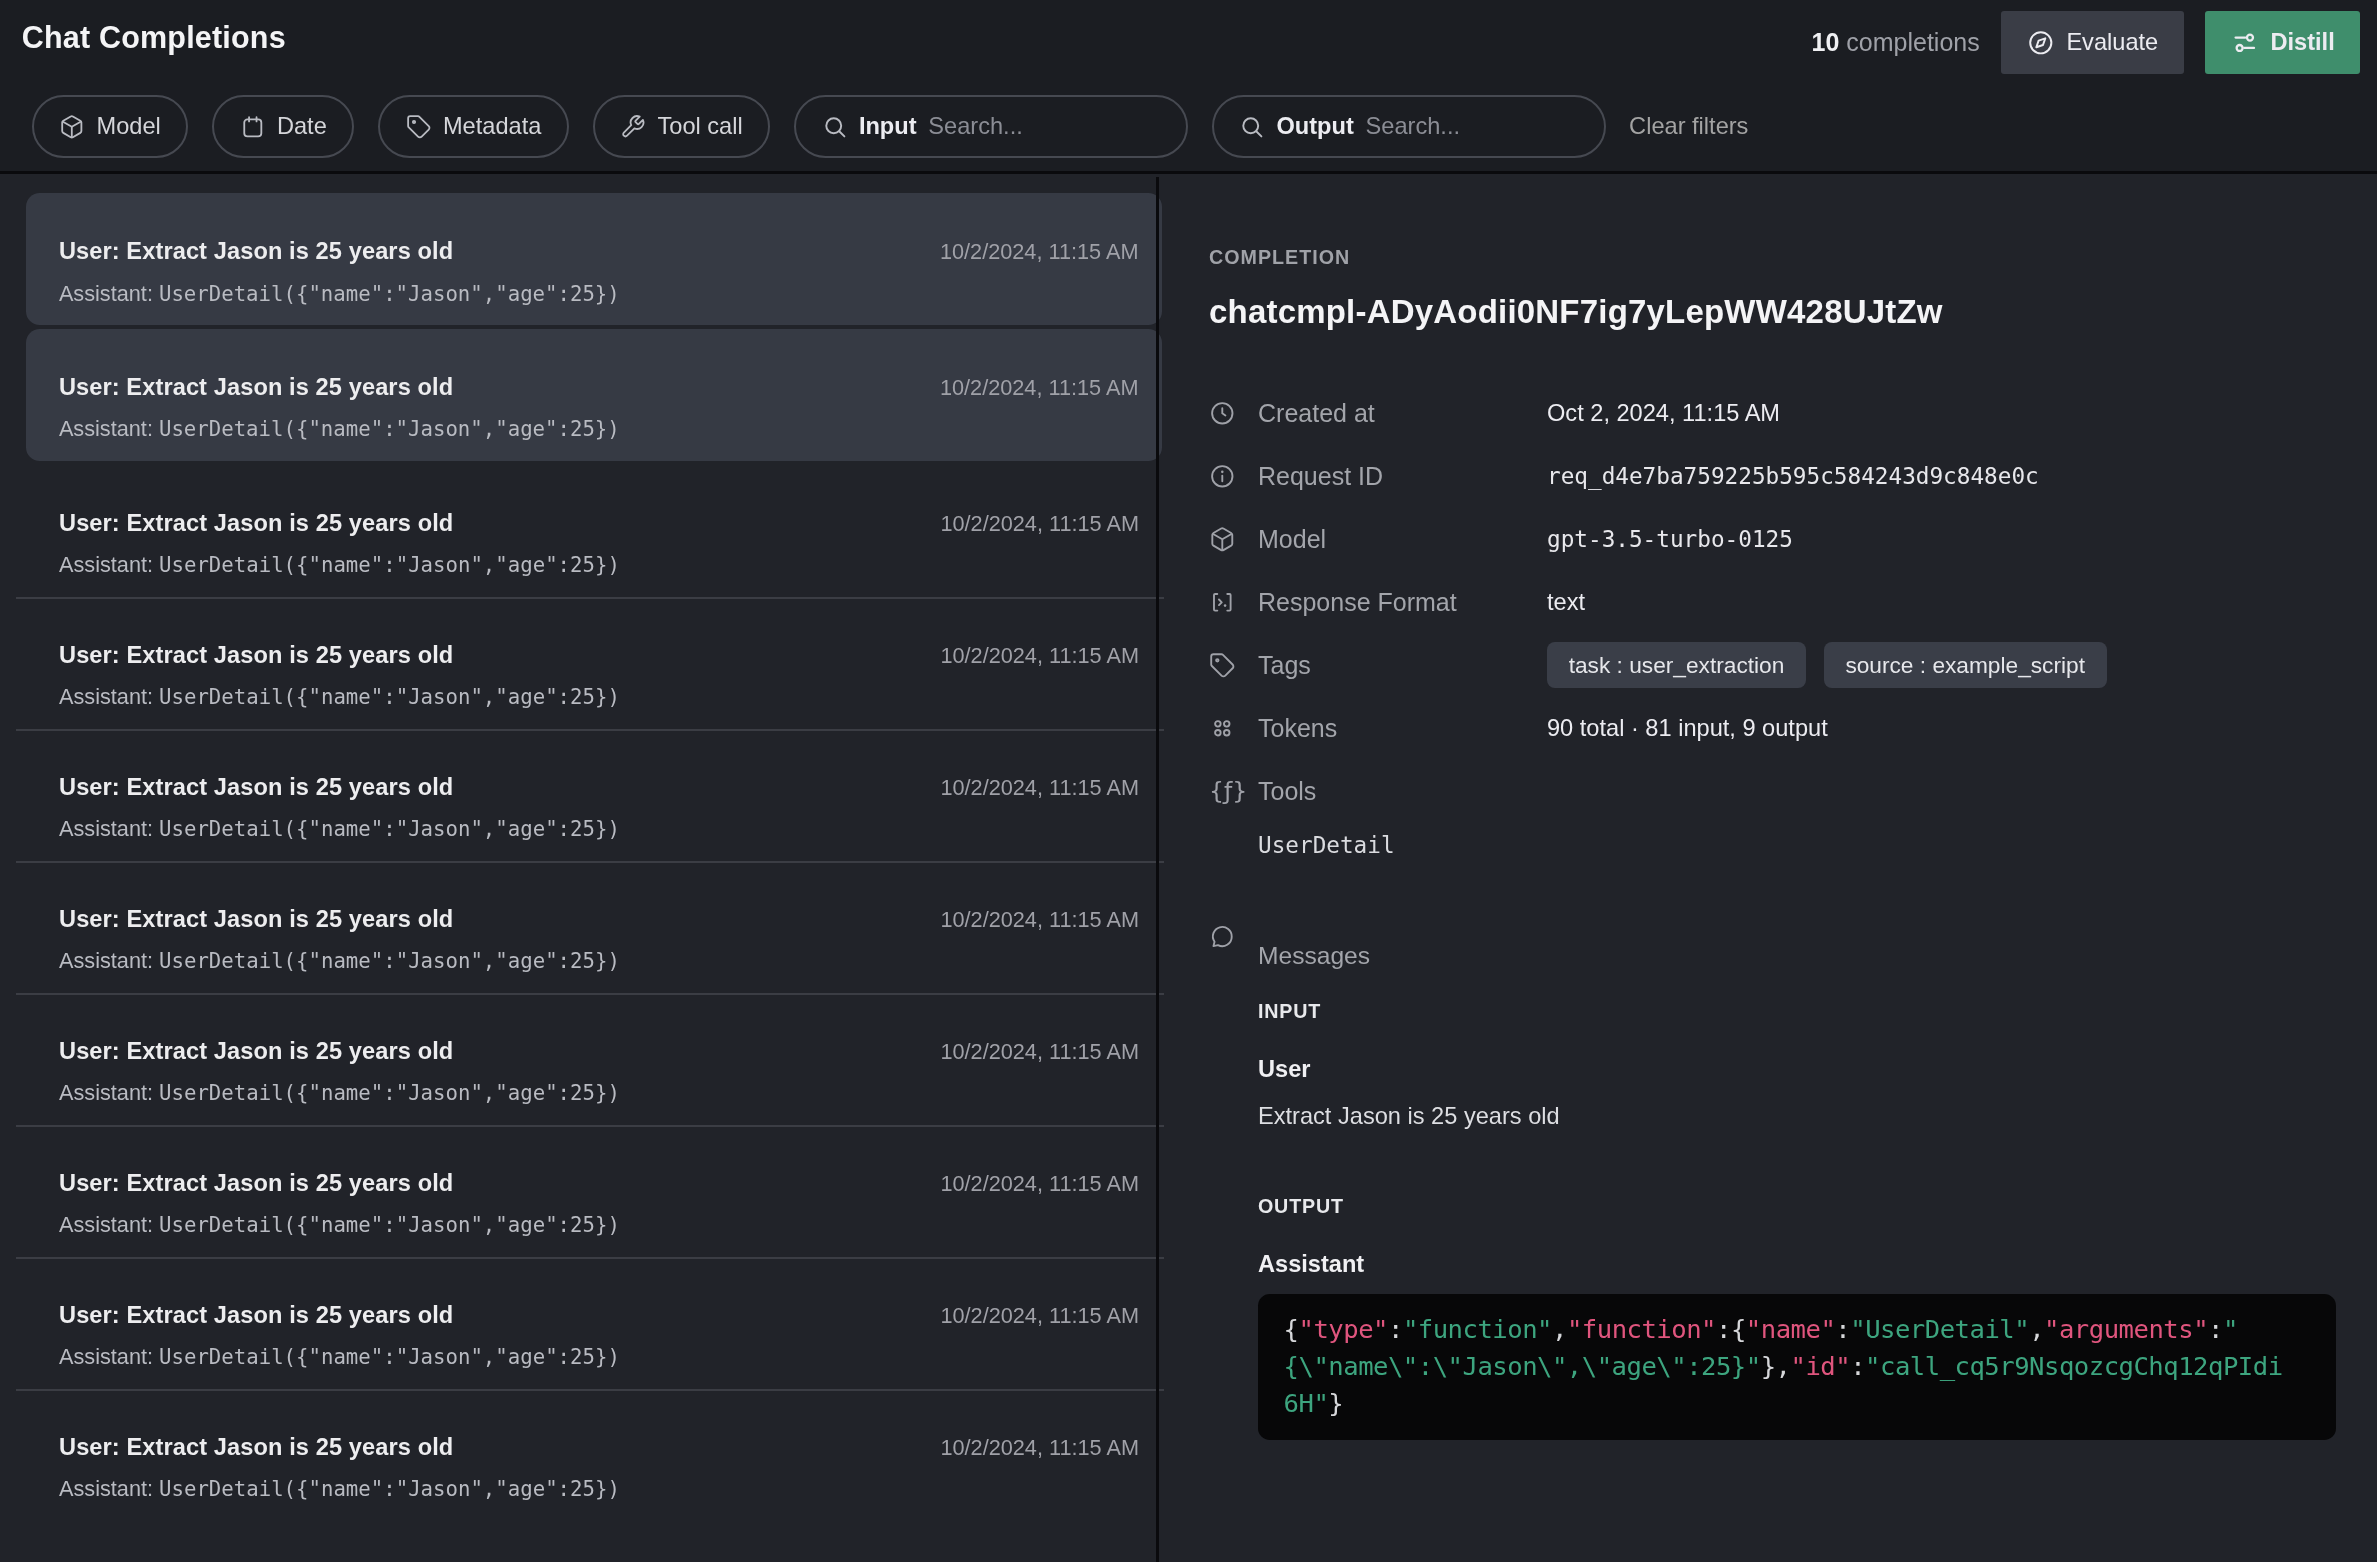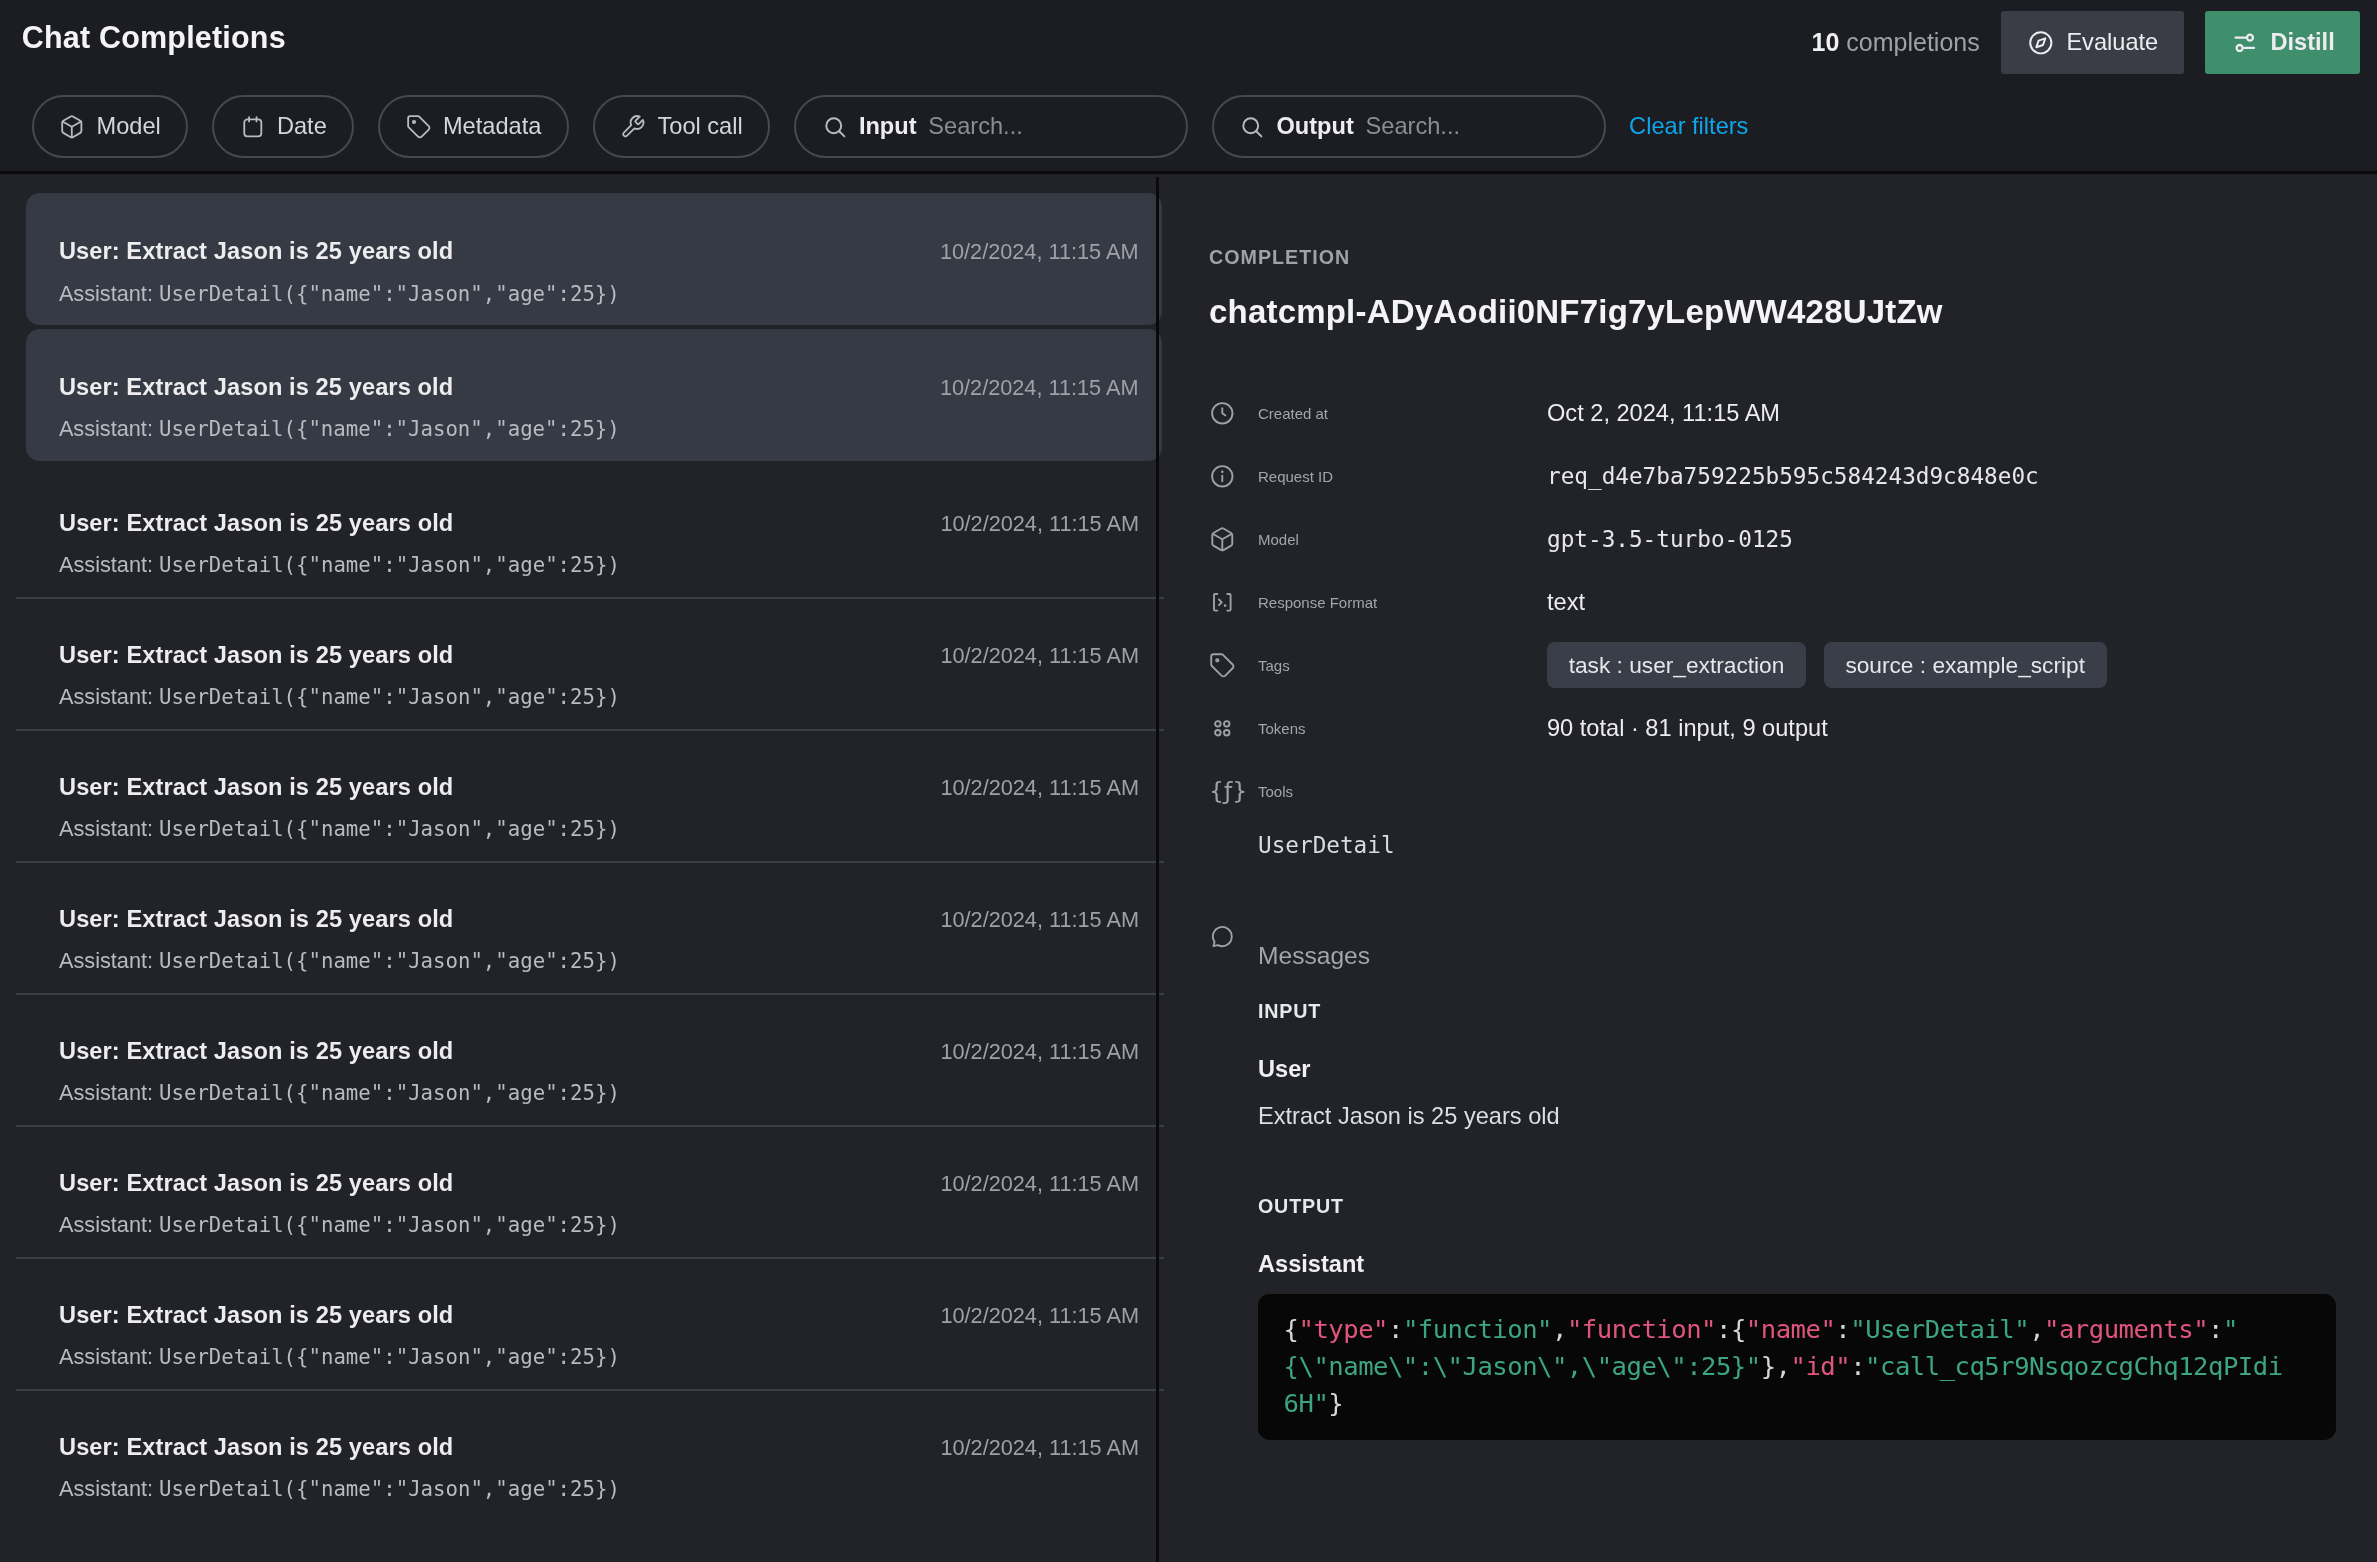--- a/index.html
+++ b/index.html
@@ -48,21 +48,21 @@
     font-size:23.6px; color:#d5d6da; background:transparent; cursor:pointer;
   }
   .pill svg { color:#b9bbc2; }
   .search-pill { width:394px; cursor:text; }
   .search-pill .search-label { color:#ececf1; font-weight:600; white-space:nowrap; }
   .search-pill input {
     flex:1; min-width:0; background:transparent; border:none; outline:none;
     font-size:23.6px; color:#ececf1; font-family:inherit;
   }
   .search-pill input::placeholder { color:#8b8d95; }
-  .clear-filters { font-size:23.6px; color:#0ea5e9; cursor:pointer; white-space:nowrap; }
+  .clear-filters { font-size:23.6px; color:#a3a3a3; cursor:pointer; white-space:nowrap; }
 
   
   .list-panel {
     position:absolute; left:16px; top:177px; width:1156px; height:1385px;
     overflow:hidden;
   }
   .list-rows { margin-top:15.8px; }
   .row {
     position:relative; height:132px; padding:45px 33px 0 43px;
   }
@@ -93,21 +93,21 @@
   }
   .section-label {
     font-size:19.7px; font-weight:700; letter-spacing:1px; color:#a0a2a8;
   }
   .completion-title {
     margin-top:23.6px; font-size:33px; font-weight:700; color:#f4f4f6; letter-spacing:0.2px;
   }
   .fields { margin-top:51px; }
   .field-row { display:flex; align-items:center; min-height:63px; }
   .field-icon { width:49px; color:#9fa1a8; display:flex; align-items:center; }
-  .field-label { width:289px; font-size:15px; color:#a3a5ab; }
+  .field-label { width:289px; font-size:25px; color:#a3a5ab; }
   .field-value { font-size:23.6px; color:#ececf1; }
   .field-value.mono { font-size:22.7px; color:#e8e8ec; }
   .chips { display:flex; gap:17.7px; }
   .chip {
     background:#3a3e48; color:#e6e7eb; font-size:22.7px;
     padding:9.9px 21.7px; border-radius:7.9px; white-space:nowrap;
   }
   .braces-icon { font-size:23.6px; color:#9fa1a8; font-family:"DejaVu Sans",sans-serif; }
   .tools-value { margin:9.9px 0 0 49px; font-size:22.7px; color:#dadbdf; }
 

